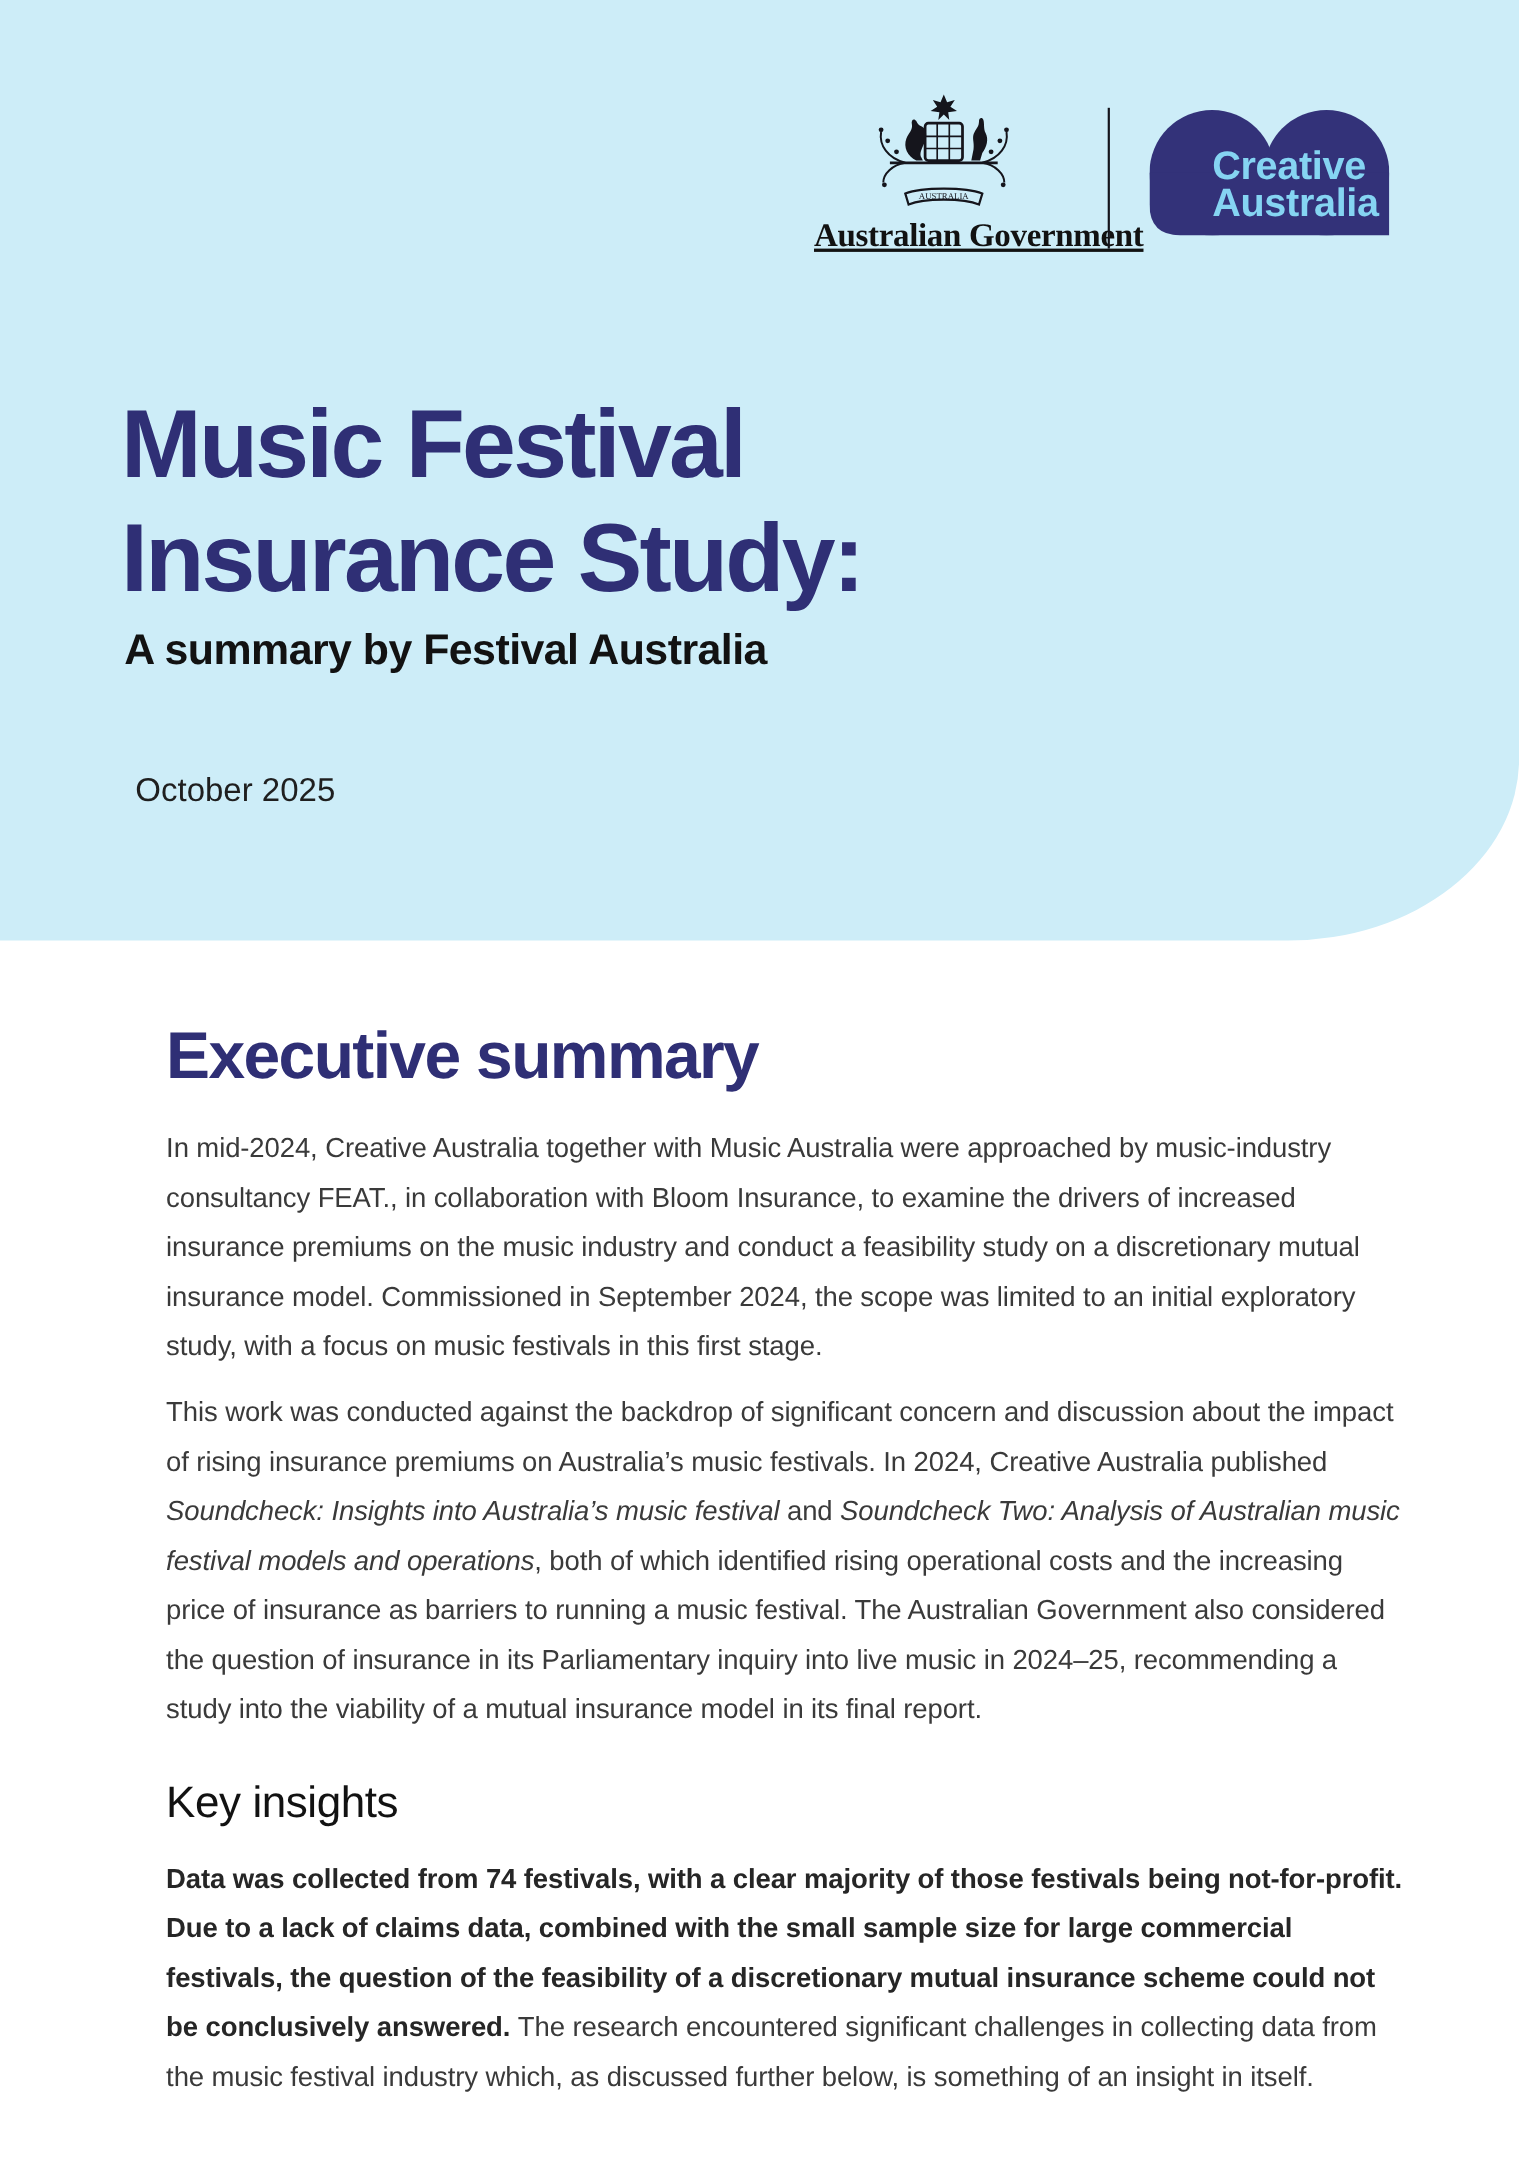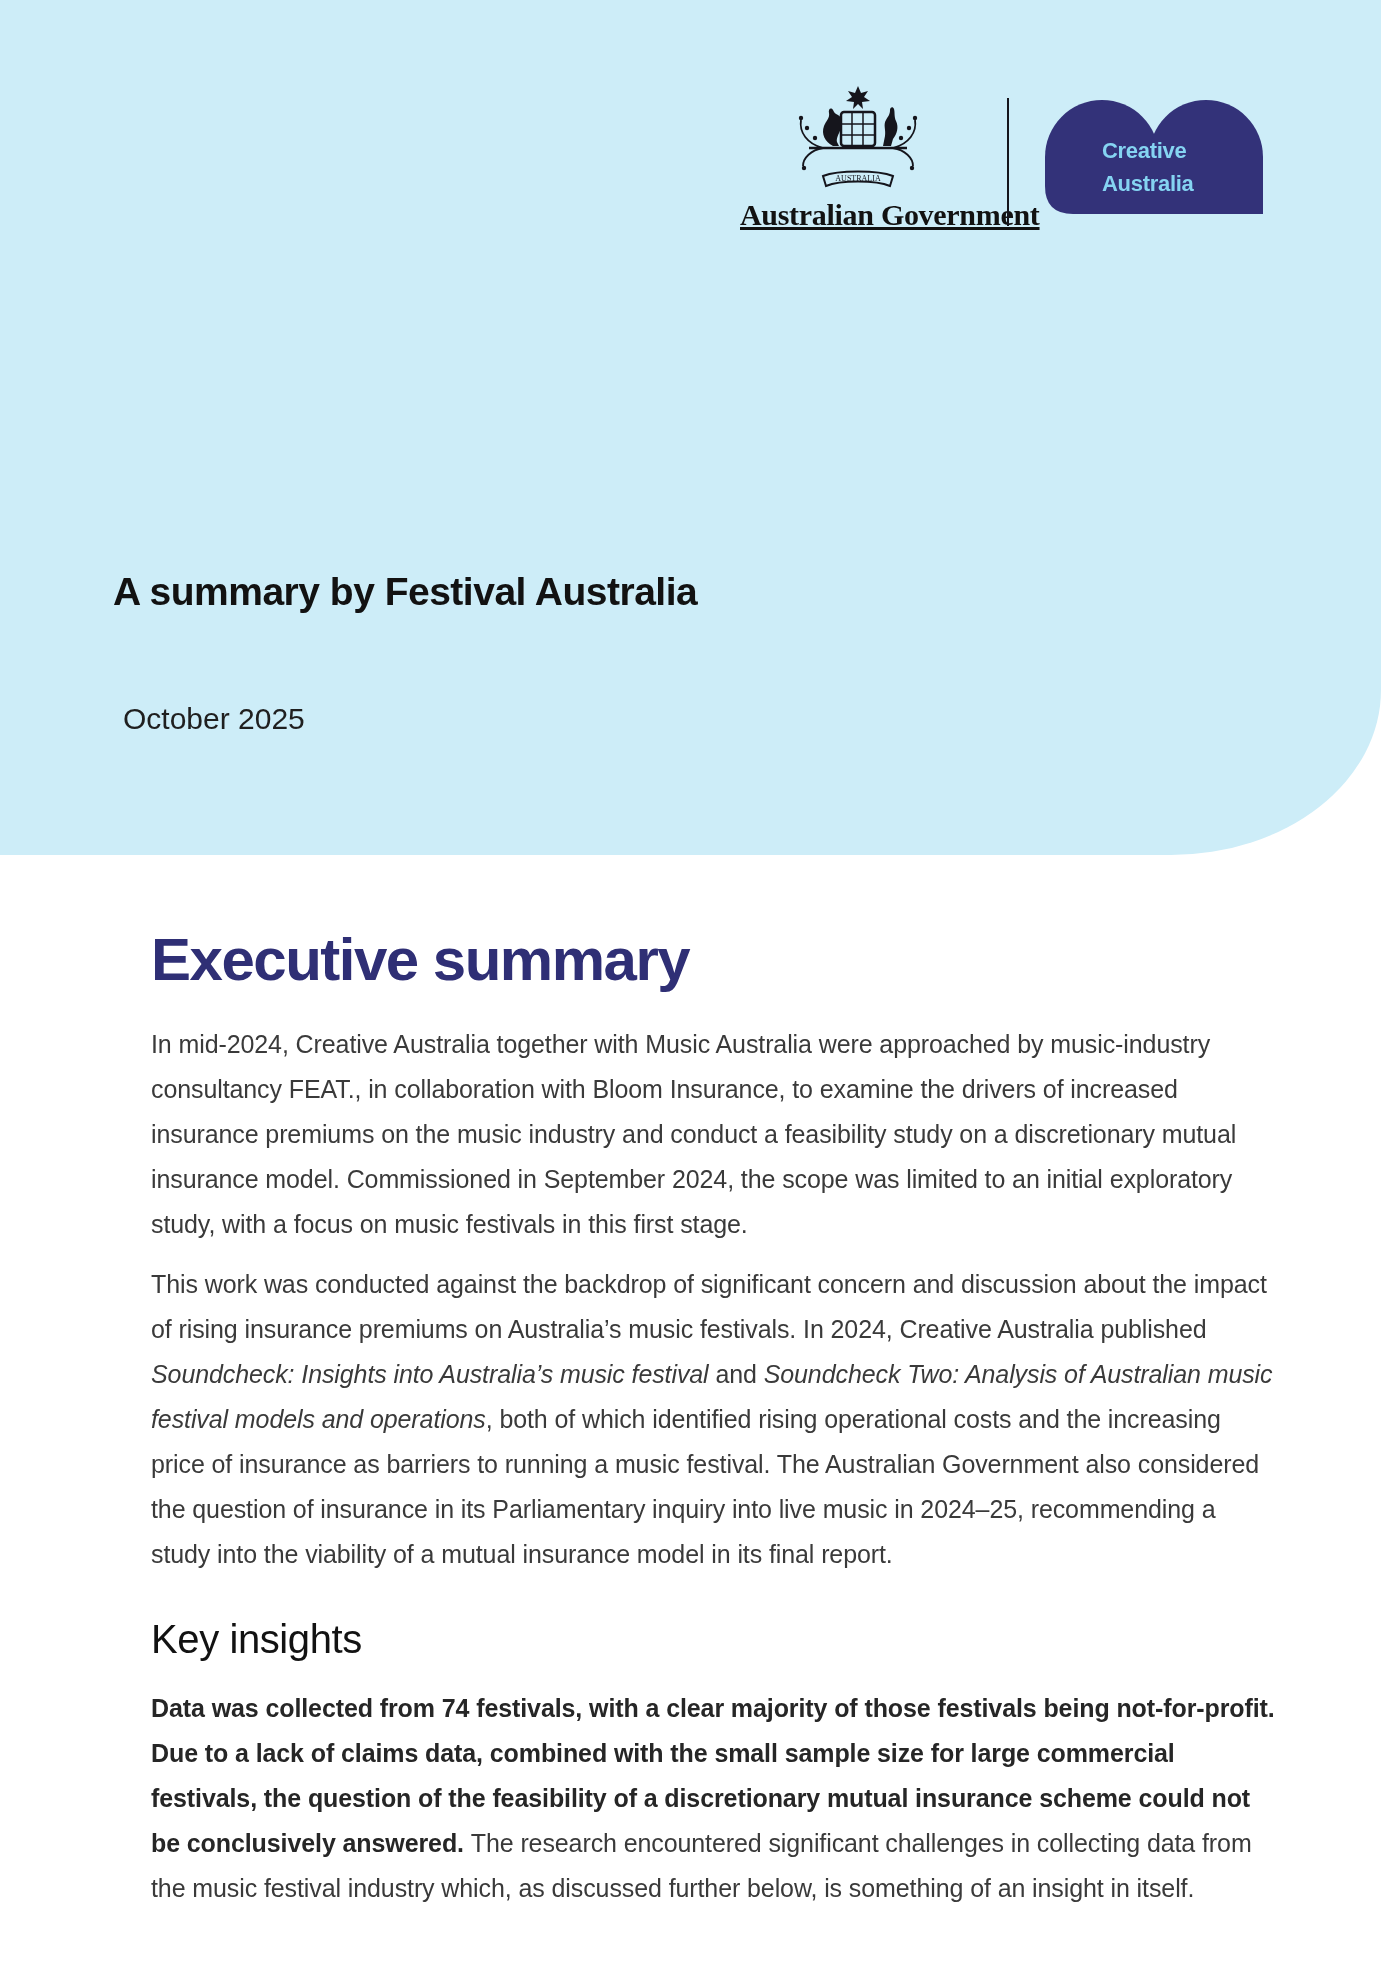--- a/index.html
+++ b/index.html
@@ -54,21 +54,21 @@
   .ca-logo{
     position:absolute;
     left:1045px; top:100px;
     width:218px; height:114px;
   }
   .ca-logo svg{position:absolute;left:0;top:0;}
   .ca-logo-text{
     position:absolute;
     left:57px; top:34px;
     font-weight:800;
-    font-size:22px;
+    font-size:36px;
     line-height:33px;
     color:var(--logo-text);
     letter-spacing:-0.3px;
   }
   .doc-title{
     position:absolute;
     left:110px; top:352px;
     font-weight:800;
     font-size:88px;
     line-height:103px;
@@ -173,20 +173,24 @@
           <circle cx="161" cy="57" r="57"></circle>
           <path d="M0 57 L0 86 Q0 114 28 114 L218 114 L218 57 Z"></path>
         </g>
       </svg>
       <div class="ca-logo-text">
         <div>Creative</div>
         <div>Australia</div>
       </div>
     </div>
 
+    <h1 class="doc-title">
+      <span>Music Festival</span><br>
+      <span>Insurance Study:</span>
+    </h1>
     <div class="doc-subtitle">A summary by Festival Australia</div>
     <div class="doc-date">October 2025</div>
   </div>
 
   <div class="content">
     <h2 class="exec-heading">Executive summary</h2>
 
     <p>In mid-2024, Creative Australia together with Music Australia were approached by music-industry consultancy FEAT., in collaboration with Bloom Insurance, to examine the drivers of increased insurance premiums on the music industry and conduct a feasibility study on a discretionary mutual insurance model. Commissioned in September 2024, the scope was limited to an initial exploratory study, with a focus on music festivals in this first stage.</p>
     <p><span>This work was conducted against the backdrop of significant concern and discussion about the impact of rising insurance premiums on Australia’s music festivals. In 2024, Creative Australia published </span><span class="seg-italic">Soundcheck: Insights into Australia’s music festival</span><span> and </span><span class="seg-italic">Soundcheck Two: Analysis of Australian music festival models and operations</span><span>, both of which identified rising operational costs and the increasing price of insurance as barriers to running a music festival. The Australian Government also considered the question of insurance in its Parliamentary inquiry into live music in 2024–25, recommending a study into the viability of a mutual insurance model in its final report.</span></p>
 

